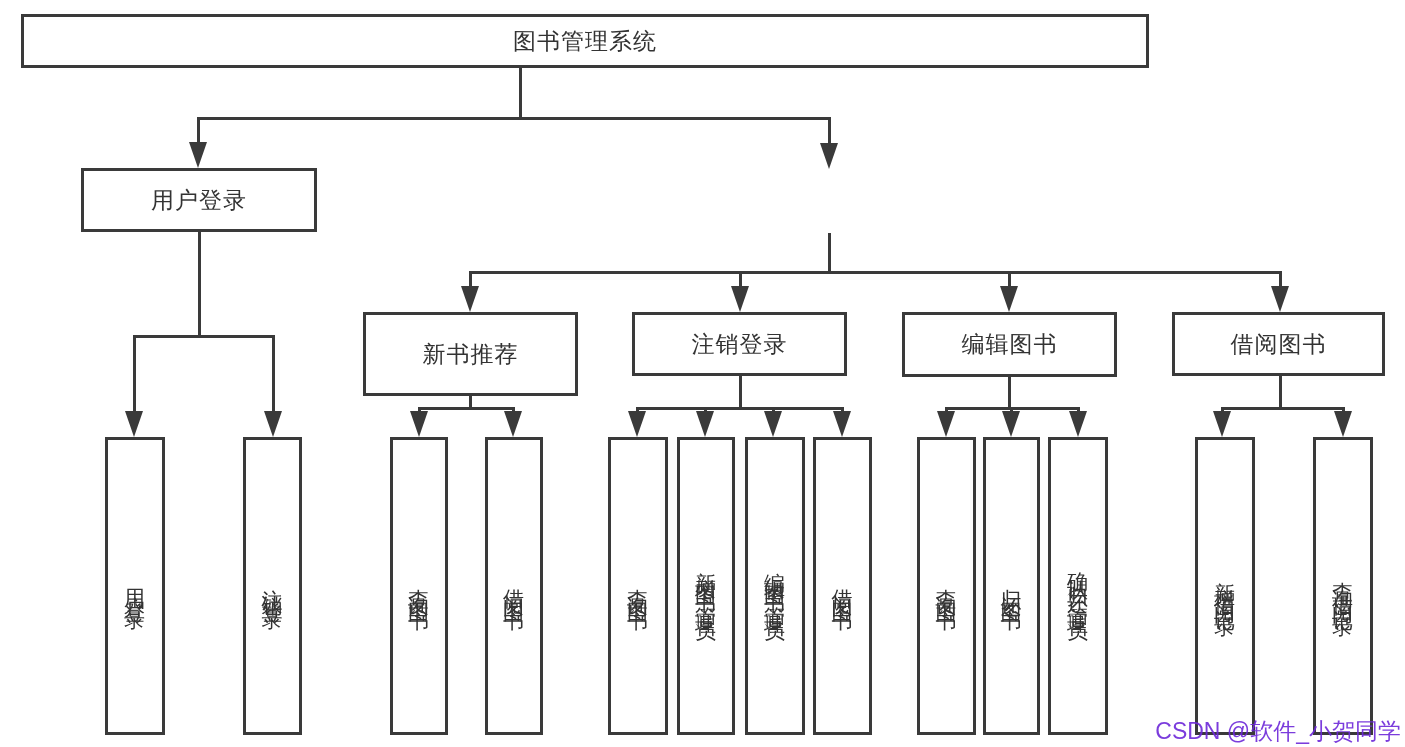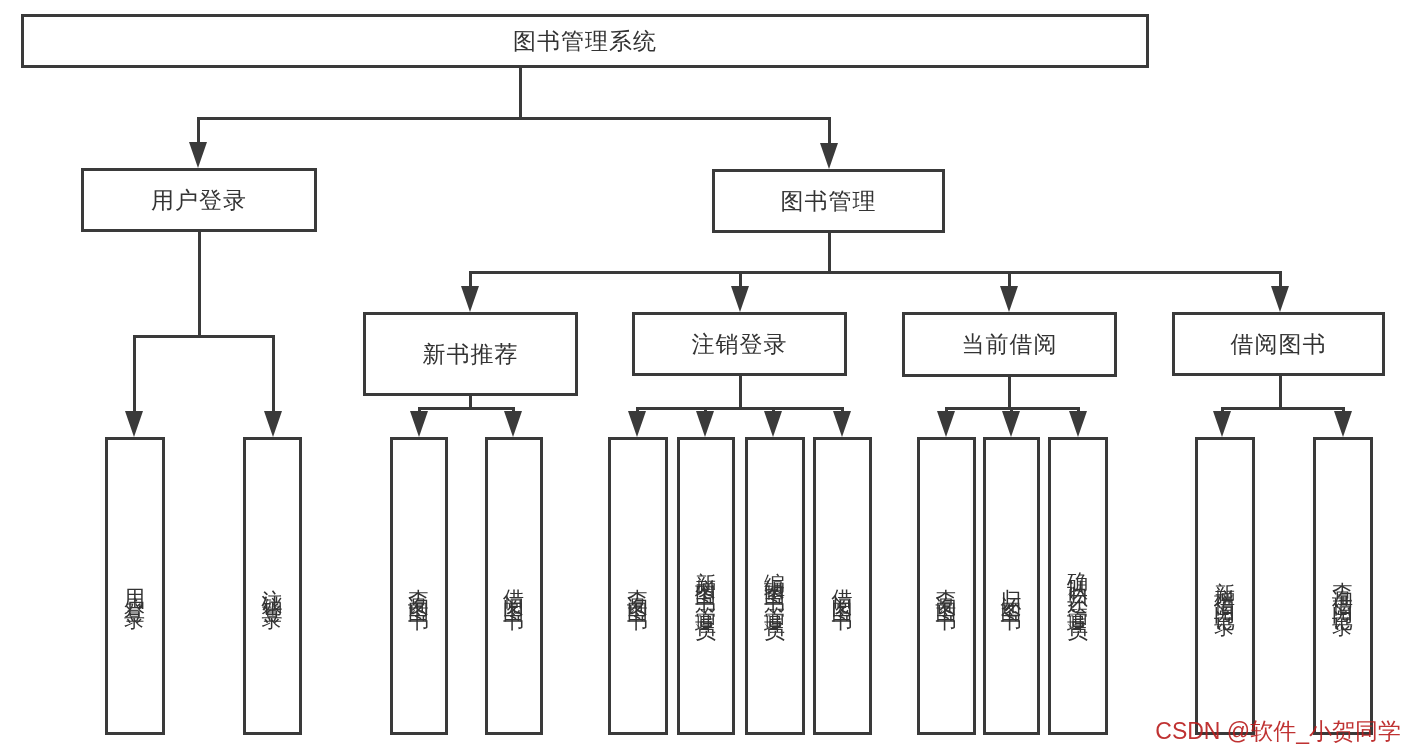--- a/index.html
+++ b/index.html
@@ -19,21 +19,21 @@
   .vl,.hl{position:absolute;background:#3a3a3a;z-index:1;}
   .vl{width:3px;}
   .hl{height:3px;}
   .ah{
     position:absolute;width:0;height:0;z-index:1;
     border-left:9px solid transparent;border-right:9px solid transparent;
     border-top:26px solid #3a3a3a;
   }
   .watermark{
     position:absolute;right:4px;top:716px;z-index:5;
-    font-size:23px;color:#b91c1c;opacity:.9;white-space:nowrap;
+    font-size:23px;color:#6d28d9;opacity:.9;white-space:nowrap;
   }
 </style>
 </head>
 <body>
 
 <div class="stage">
 
   <div class="vl" style="left:519px;top:68px;height:49px"></div>
   <div class="hl" style="left:197px;top:117px;width:634px"></div>
   <div class="vl" style="left:197px;top:117px;height:33px"></div>
@@ -90,27 +90,26 @@
   <div class="hl" style="left:1221px;top:407px;width:124px"></div>
   <div class="vl" style="left:1221px;top:407px;height:8px"></div>
   <div class="ah" style="left:1213px;top:411px"></div>
   <div class="vl" style="left:1342px;top:407px;height:8px"></div>
   <div class="ah" style="left:1334px;top:411px"></div>
 
   <div class="box h" style="left:21px;top:14px;width:1128px;height:54px">图书管理系统</div>
 
   <div class="box h" style="left:81px;top:168px;width:236px;height:64px">用户登录</div>
 
-  <div class="box h" style="left:712px;top:169px;width:233px;height:64px">图书管理</div>
 
   <div class="box h" style="left:363px;top:312px;width:215px;height:84px">新书推荐</div>
 
   <div class="box h" style="left:632px;top:312px;width:215px;height:64px">注销登录</div>
 
-  <div class="box h" style="left:902px;top:312px;width:215px;height:65px">当前借阅</div>
+  <div class="box h" style="left:902px;top:312px;width:215px;height:65px">编辑图书</div>
 
   <div class="box h" style="left:1172px;top:312px;width:213px;height:64px">借阅图书</div>
 
   <div class="box v" style="left:105px;top:437px;width:60px;height:298px">用户登录</div>
 
   <div class="box v" style="left:243px;top:437px;width:59px;height:298px">注销登录</div>
 
   <div class="box v" style="left:390px;top:437px;width:58px;height:298px">查询图书</div>
 
   <div class="box v" style="left:485px;top:437px;width:58px;height:298px">借阅图书</div>

